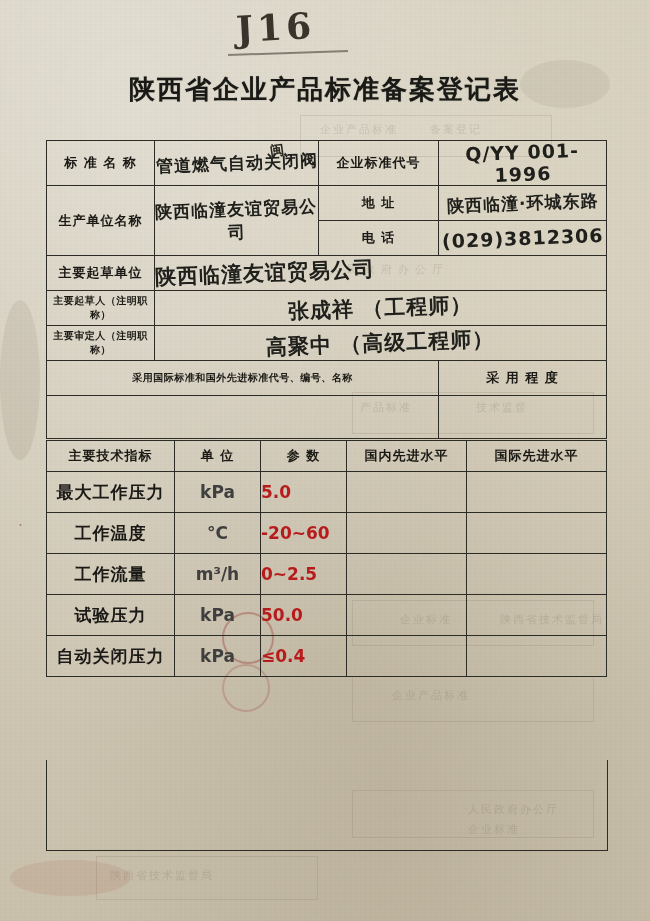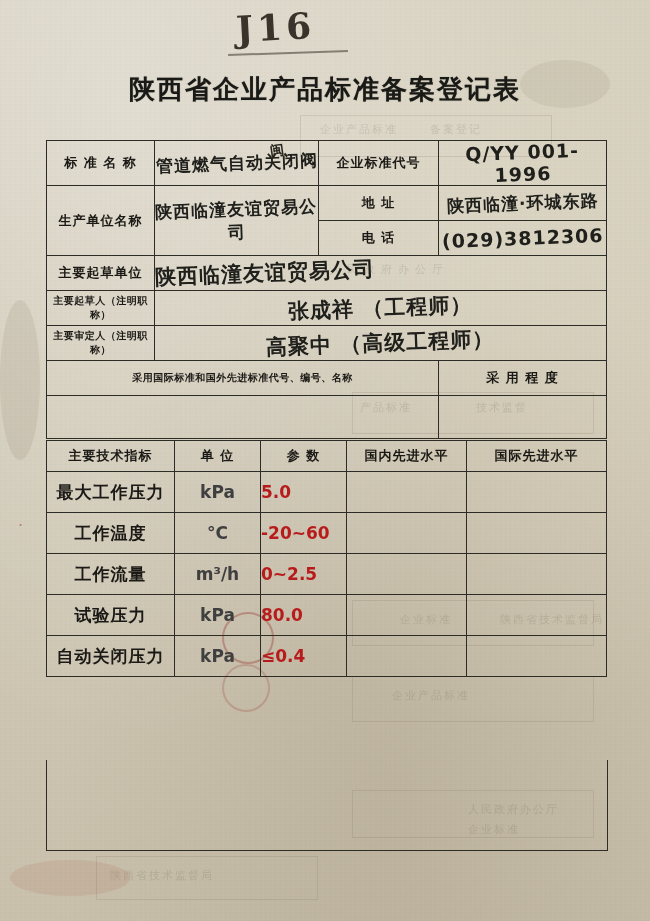--- a/index.html
+++ b/index.html
@@ -342,21 +342,21 @@
       <tr>
         <td class="tech-name">工作流量</td>
         <td class="tech-unit">m³/h</td>
         <td class="tech-val">0~2.5</td>
         <td></td>
         <td></td>
       </tr>
       <tr>
         <td class="tech-name">试验压力</td>
         <td class="tech-unit">kPa</td>
-        <td class="tech-val">80.0</td>
+        <td class="tech-val">50.0</td>
         <td></td>
         <td></td>
       </tr>
       <tr>
         <td class="tech-name">自动关闭压力</td>
         <td class="tech-unit">kPa</td>
         <td class="tech-val">≤0.4</td>
         <td></td>
         <td></td>
       </tr>

